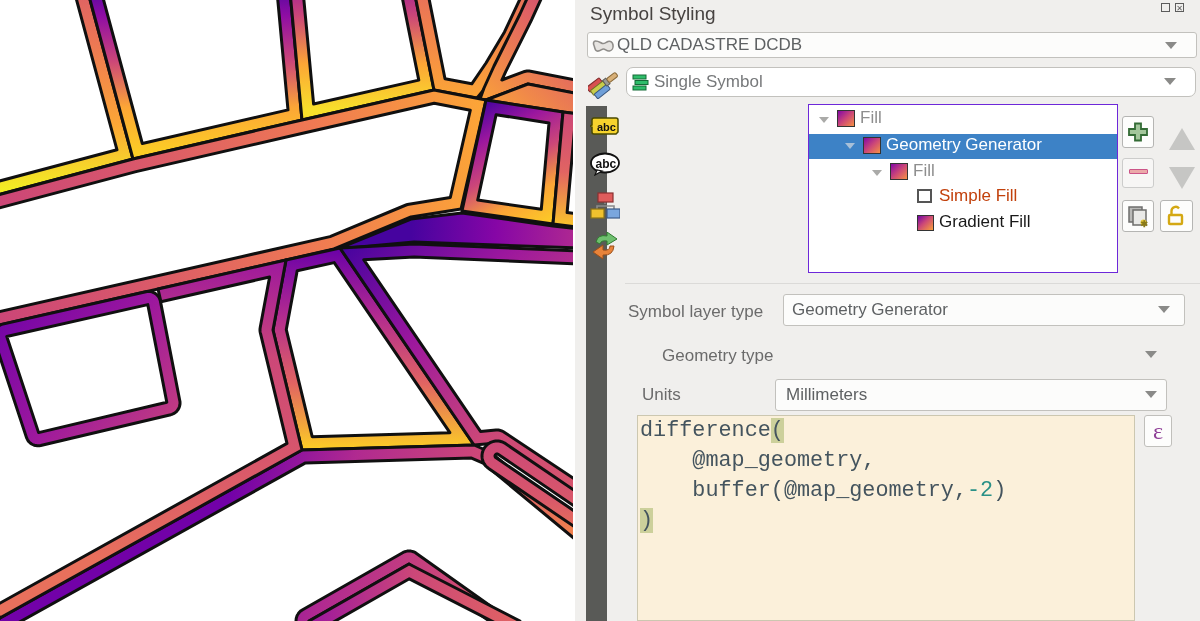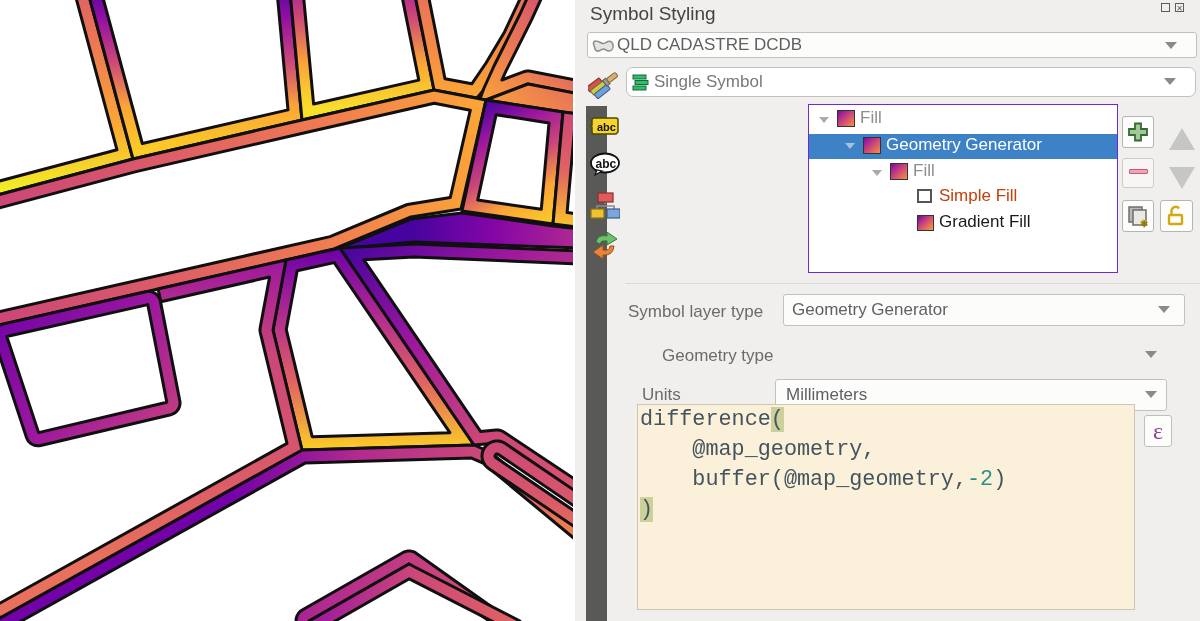--- a/index.html
+++ b/index.html
@@ -257,18 +257,18 @@
 
   <div class="lbl" style="left:67px;top:346px;margin-left:20px;">Geometry type</div>
   <div class="arrow" style="left:570px;top:351px;"></div>
 
   <div class="lbl" style="left:67px;top:385px;">Units</div>
   <div class="combo" style="left:200px;top:379px;width:392px;height:32px;">
         <span style="margin-left:10px;">Millimeters</span>
       </div>
   <div class="arrow" style="left:570px;top:391px;"></div>
 
-  <div id="expr" style="position:absolute;left:62px;top:404px;width:498px;height:206px;background:#fbf0da;border:1px solid #ccc7b0;font-family:'Liberation Mono',monospace;font-size:21.8px;padding-left:2px;color:#44545e;line-height:30px;white-space:pre;">difference<span style="background:#ccd09b;">(</span>
+  <div id="expr" style="position:absolute;left:62px;top:415px;width:498px;height:206px;background:#fbf0da;border:1px solid #ccc7b0;font-family:'Liberation Mono',monospace;font-size:21.8px;padding-left:2px;color:#44545e;line-height:30px;white-space:pre;">difference<span style="background:#ccd09b;">(</span>
     @map_geometry,
     buffer(@map_geometry,<span style="color:#2a9187;">-2</span>)
 <span style="background:#ccd09b;">)</span></div>
   <div style="position:absolute;left:569px;top:415px;width:28px;height:32px;background:#fdfdfc;border:1px solid #c0bfbb;border-radius:3px;text-align:center;font-family:'Liberation Serif',serif;font-size:24px;color:#8f3f97;line-height:30px;">ε</div>
 </div>
 </div>
 </body></html>

